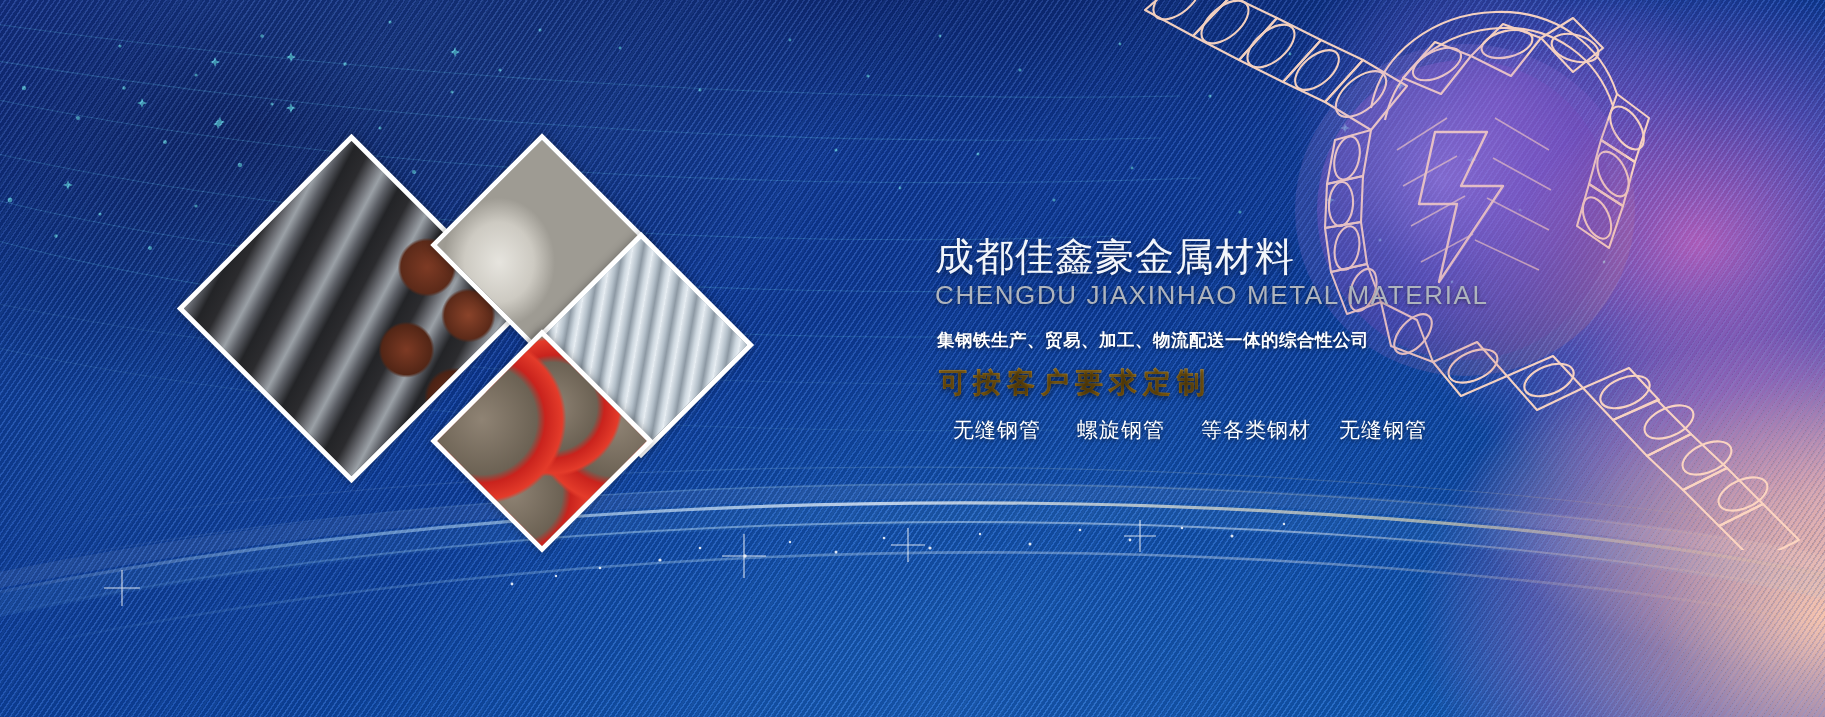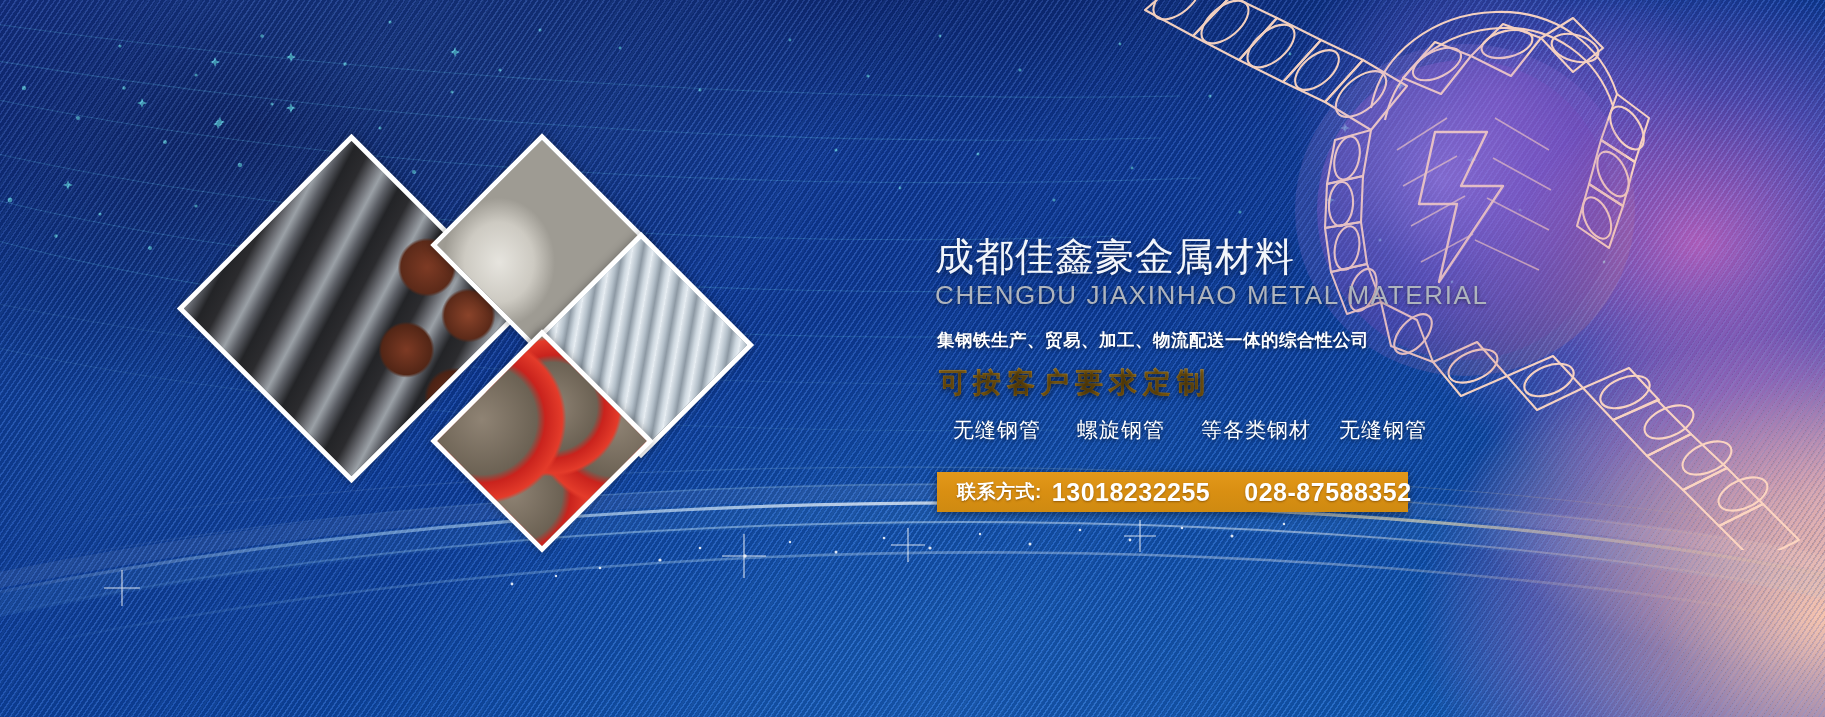--- a/index.html
+++ b/index.html
@@ -556,19 +556,14 @@
     <div class="desc-cn">集钢铁生产、贸易、加工、物流配送一体的综合性公司</div>
     <div class="slogan">可按客户要求定制</div>
     <div class="products">
       <span>无缝钢管</span>
       <span>螺旋钢管</span>
       <span>等各类钢材</span>
       <span>无缝钢管</span>
     </div>
   </div>
 
-  <div id="contactbar">
-    <span class="contact-label">联系方式:</span>
-    <span class="contact-num">13018232255</span>
-    <span class="contact-num second">028-87588352</span>
-  </div>
 
 </div>
 
 </body></html>

